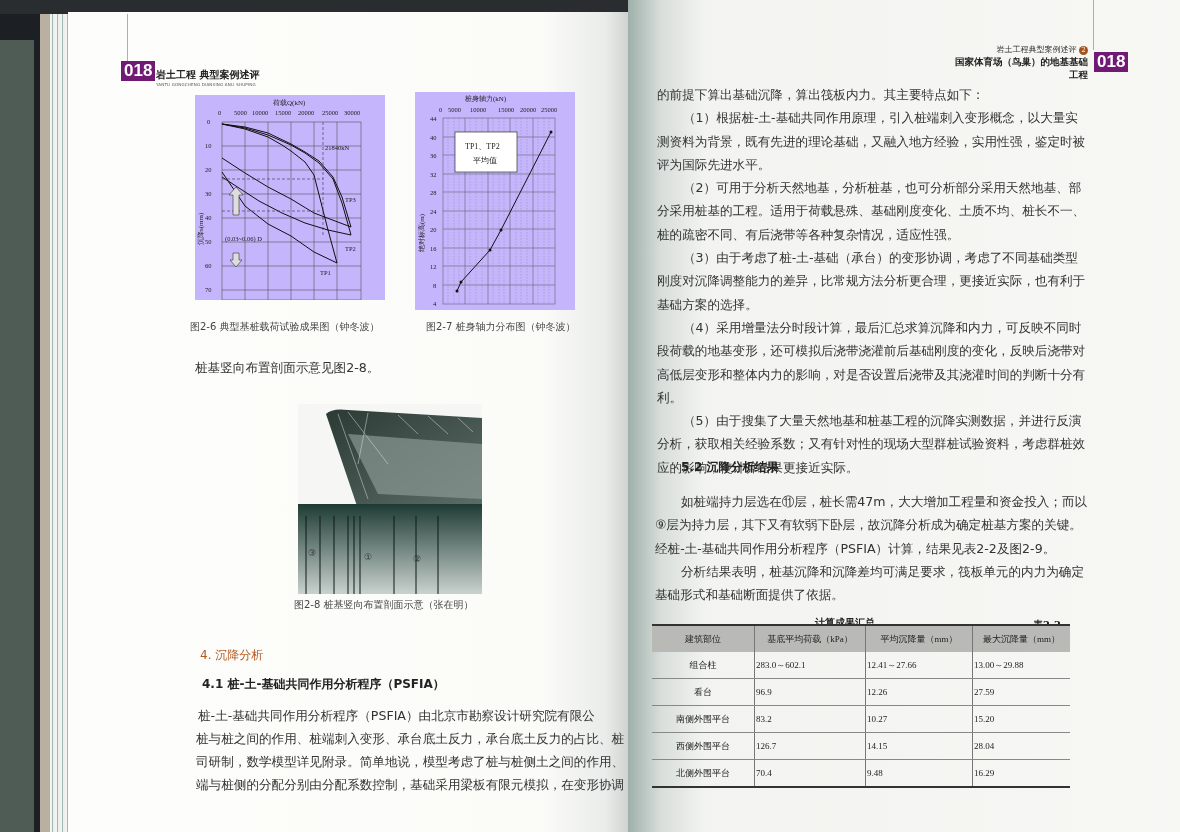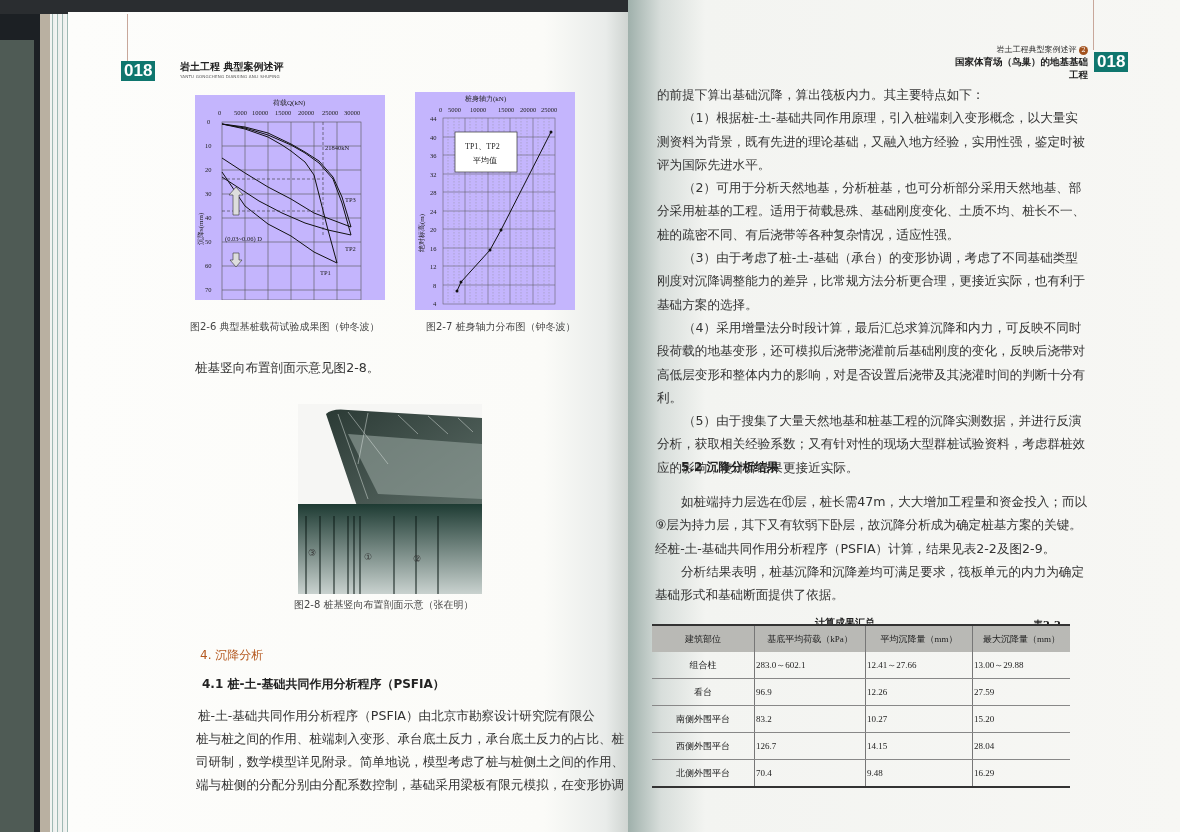--- a/index.html
+++ b/index.html
@@ -6,21 +6,21 @@
   body{width:1180px;height:832px;position:relative;overflow:hidden;background:#1c2024;font-family:"DejaVu Sans",sans-serif;}
   .abs{position:absolute;}
   .bg-left-strip{left:0;top:40px;width:34px;height:792px;background:#4f5b55;}
   .bg-top{left:0;top:0;width:1180px;height:14px;background:#2a2d30;}
   .cover-edge{left:40px;top:14px;width:10px;height:818px;background:#b9b0a1;}
   .page-edges{left:50px;top:14px;width:22px;height:818px;background:repeating-linear-gradient(90deg,#f2f4f2 0 2px,#9fb9b4 2px 3px,#eef0ee 3px 5px);}
   .page-left{left:68px;top:12px;width:560px;height:820px;background:linear-gradient(90deg,#fdfdfb 0%,#fbfbf8 85%,#e9ecea 96%,#cfd4d1 100%);}
   .page-right{left:628px;top:0;width:552px;height:832px;background:linear-gradient(90deg,#9fb0ab 0%,#d8dedb 6%,#f3f4f1 14%,#f7f7f4 100%);}
   .header-line-l{left:127px;top:14px;width:1px;height:50px;background:#c8a79a;}
   .header-line-r{left:1093px;top:0;width:1px;height:50px;background:#c8a79a;}
-  .pgnum{background:#0f766e;color:#fff;font-family:"Liberation Sans",sans-serif;font-weight:bold;font-size:17px;line-height:20px;padding:0 3px;}
+  .pgnum{background:#701a75;color:#fff;font-family:"Liberation Sans",sans-serif;font-weight:bold;font-size:17px;line-height:20px;padding:0 3px;}
   .hdr-title{font-family:"DejaVu Serif",serif;font-weight:bold;font-size:10px;color:#222;}
   .hdr-sub{font-size:4px;color:#555;letter-spacing:.2px;}
   .body-l{font-family:"DejaVu Sans",sans-serif;font-size:12.6px;color:#333;line-height:23px;}
   .body-r{font-family:"DejaVu Sans",sans-serif;font-size:12.6px;color:#333;line-height:23.3px;}
   .caption{font-size:10px;color:#444;}
   .h-sec{font-size:12px;color:#b4581f;}
   .h-sub{font-size:12px;font-weight:bold;color:#222;}
   .chart-box{background:#c4b5fd;}
   .chart-svg text{font-family:"Liberation Serif",serif;fill:#222;}
   table.res{border-collapse:collapse;font-family:"Liberation Serif",serif;font-size:9px;color:#222;}
@@ -34,21 +34,21 @@
 <body>
 
 <div class="abs bg-top"></div>
 <div class="abs bg-left-strip"></div>
 <div class="abs cover-edge"></div>
 <div class="abs page-edges"></div>
 
 <div class="abs page-left"></div>
 <div class="abs header-line-l"></div>
 <div class="abs pgnum" style="left:121px;top:61px;">018</div>
-<div class="abs" style="left:156px;top:60px;margin-left:24px;">
+<div class="abs" style="left:156px;top:68px;">
   <div class="hdr-title">岩土工程 典型案例述评</div>
   <div class="hdr-sub">YANTU GONGCHENG DIANXING ANLI SHUPING</div>
 </div>
 
 <div class="abs chart-box" style="left:195px;top:95px;width:190px;height:205px;">
   <svg class="chart-svg" width="190" height="205" viewBox="0 0 190 205">
     <text x="78" y="10" font-size="7">荷载Q(kN)</text>
     <g font-size="6.5">
       <text x="23" y="20">0</text>
         <text x="39" y="20">5000</text>

